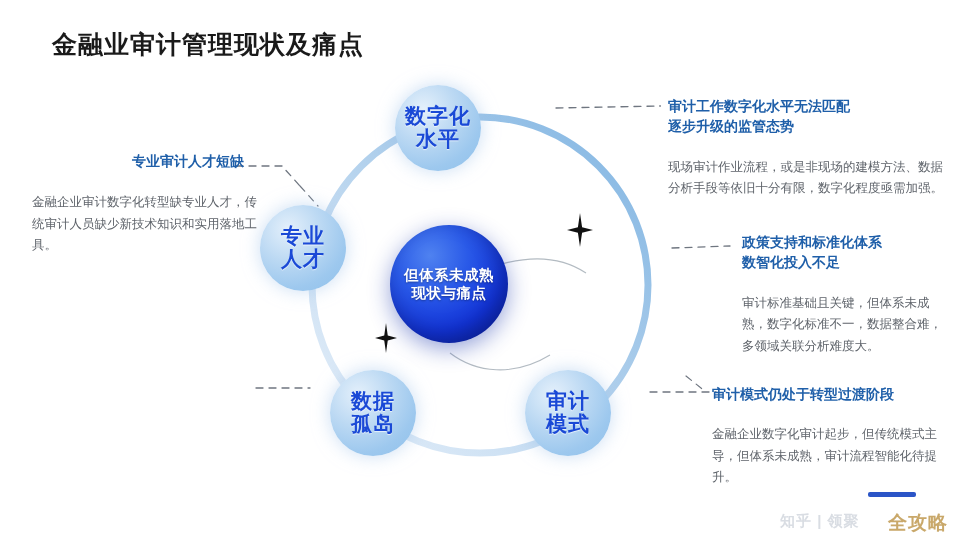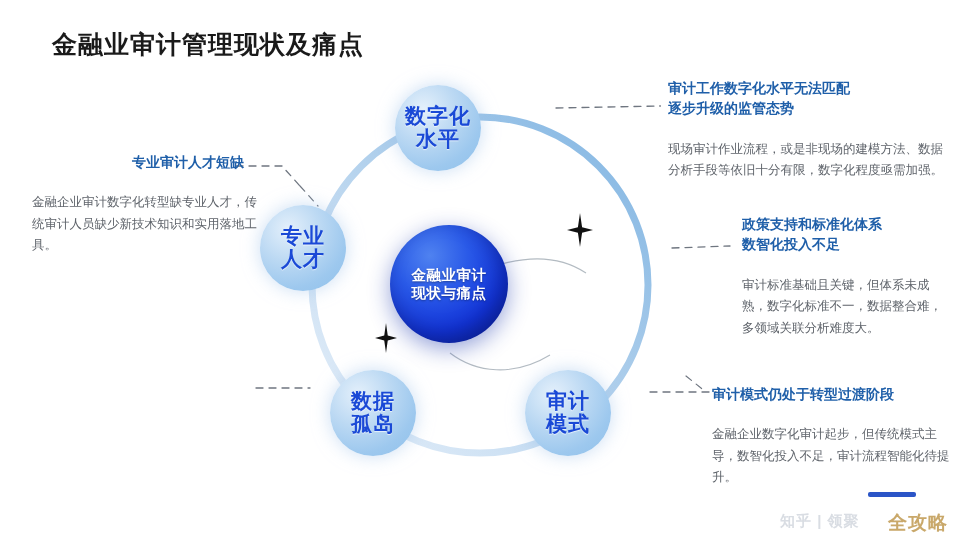--- a/index.html
+++ b/index.html
@@ -63,30 +63,30 @@
   }
   .sp1{left:322px;top:128px;width:26px;height:34px;}
   .sp2{left:130px;top:238px;width:22px;height:30px;}
 
   
   .callout{position:absolute;}
   .co-head{
     font-size:14px;font-weight:bold;color:#1f5fa9;line-height:1.45;
     white-space:nowrap;
   }
-  .co-head.wrap{white-space:normal;}
+  .co-head.wrap{white-space:normal;margin-top:18px;}
   .co-body{
     font-size:12.5px;color:#5f646b;line-height:1.72;margin-top:20px;
   }
 
   .c-right1{left:668px;top:78px;width:280px;}
   .c-right2{left:742px;top:214px;width:212px;}
   .c-right3{left:712px;top:384px;width:240px;}
   .c-left1 {left:32px;top:152px;width:232px;text-align:left;}
-  .c-left1 .co-head{text-align:right;width:212px;}
+  .c-left1 .co-head{text-align:right;width:212px;font-family:Liberation Mono, monospace;}
   .c-left2 {left:32px;top:378px;width:238px;}
   .c-left2 .co-head{text-align:right;width:222px;}
 
   
   #leaders{position:absolute;left:0;top:0;width:960px;height:540px;pointer-events:none;}
 
   
   .wm-bar{position:absolute;left:868px;top:492px;width:48px;height:5px;background:#2b55c7;border-radius:2px;}
   .wm-faint{
     position:absolute;left:780px;top:512px;
@@ -159,21 +159,21 @@
 
     <div class="node node-sm n-mode">
       <div>
         <span>审计</span>
         <span>模式</span>
       </div>
     </div>
 
     <div class="node-center">
       <div>
-        <span>金融业审计</span>
+        <span>但体系未成熟</span>
         <span>现状与痛点</span>
       </div>
     </div>
 
     <div class="sparkle sp1"></div>
     <div class="sparkle sp2"></div>
   </div>
 
   <div class="callout c-right1">
     <div class="co-head wrap">
@@ -188,21 +188,21 @@
       <div>政策支持和标准化体系</div>
       <div>数智化投入不足</div>
     </div>
     <div class="co-body">审计标准基础且关键，但体系未成熟，数字化标准不一，数据整合难，多领域关联分析难度大。</div>
   </div>
 
   <div class="callout c-right3">
     <div class="co-head">
       <div>审计模式仍处于转型过渡阶段</div>
     </div>
-    <div class="co-body">金融企业数字化审计起步，但传统模式主导，数智化投入不足，审计流程智能化待提升。</div>
+    <div class="co-body">金融企业数字化审计起步，但传统模式主导，但体系未成熟，审计流程智能化待提升。</div>
   </div>
 
   <div class="callout c-left1">
     <div class="co-head">
       <div>专业审计人才短缺</div>
     </div>
     <div class="co-body">金融企业审计数字化转型缺专业人才，传统审计人员缺少新技术知识和实用落地工具。</div>
   </div>
 
 

